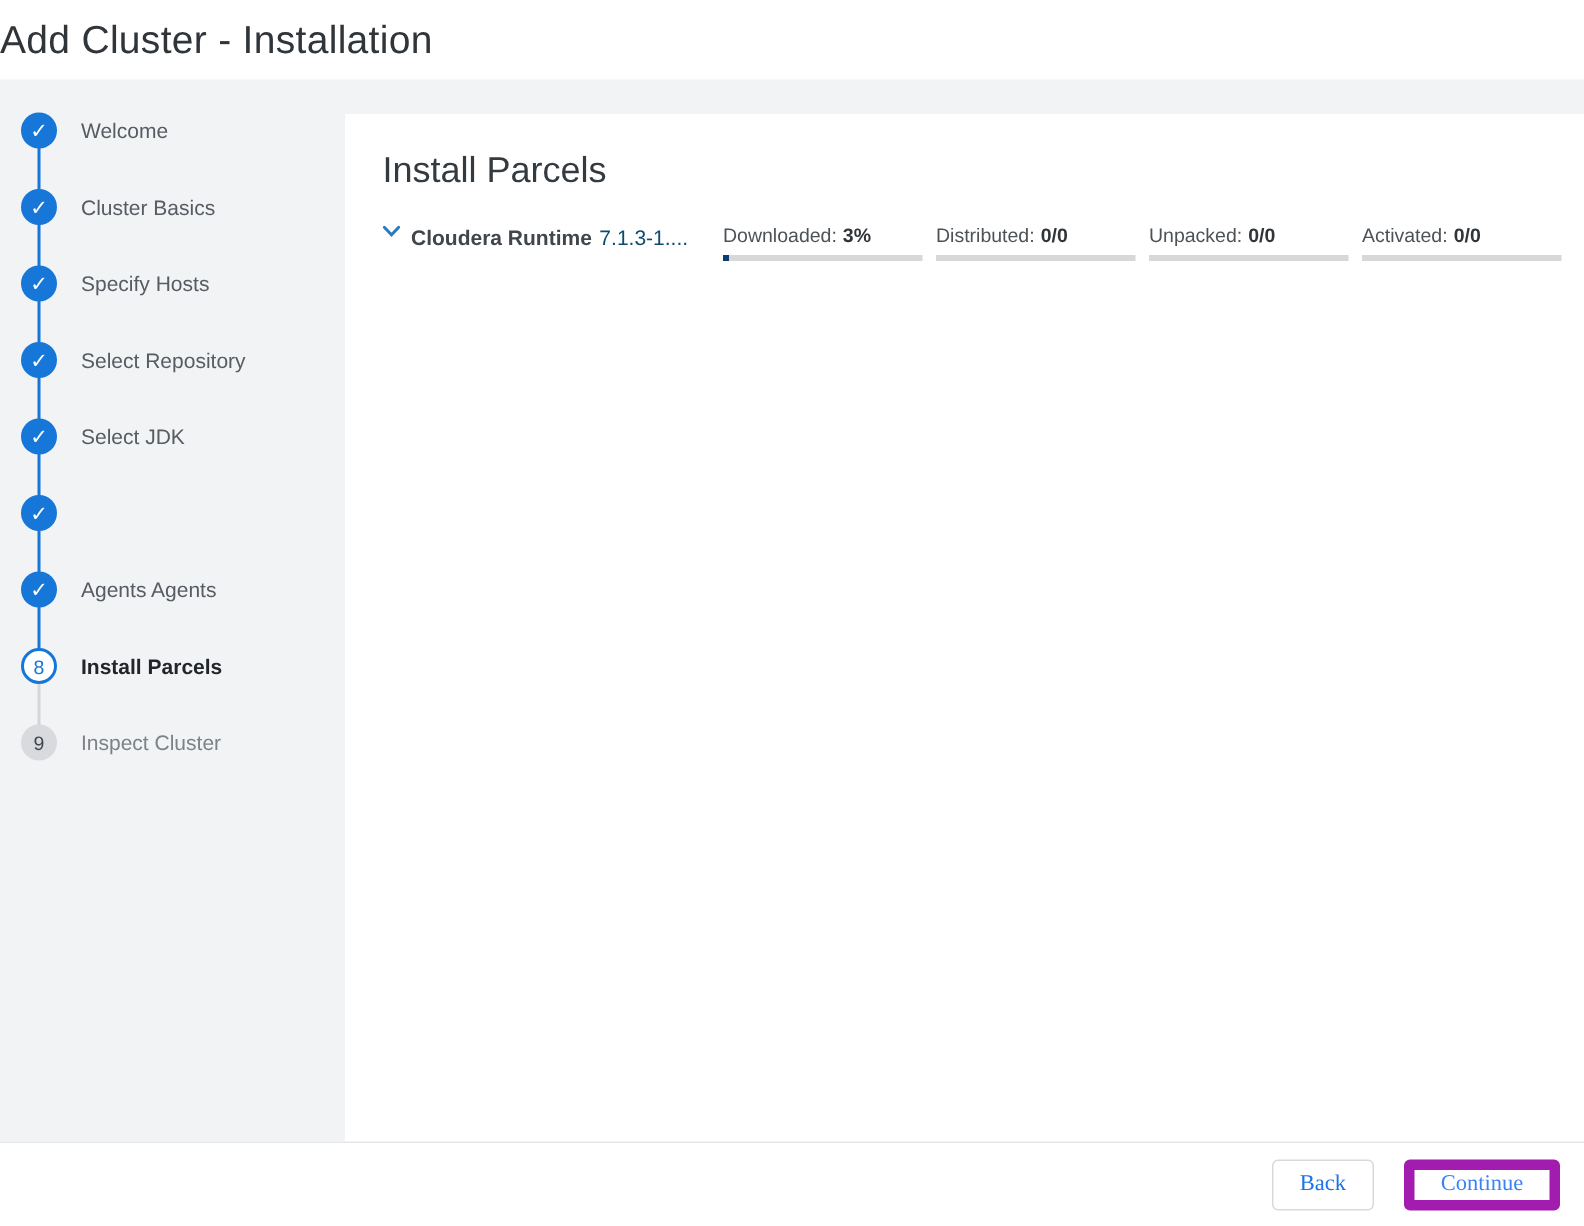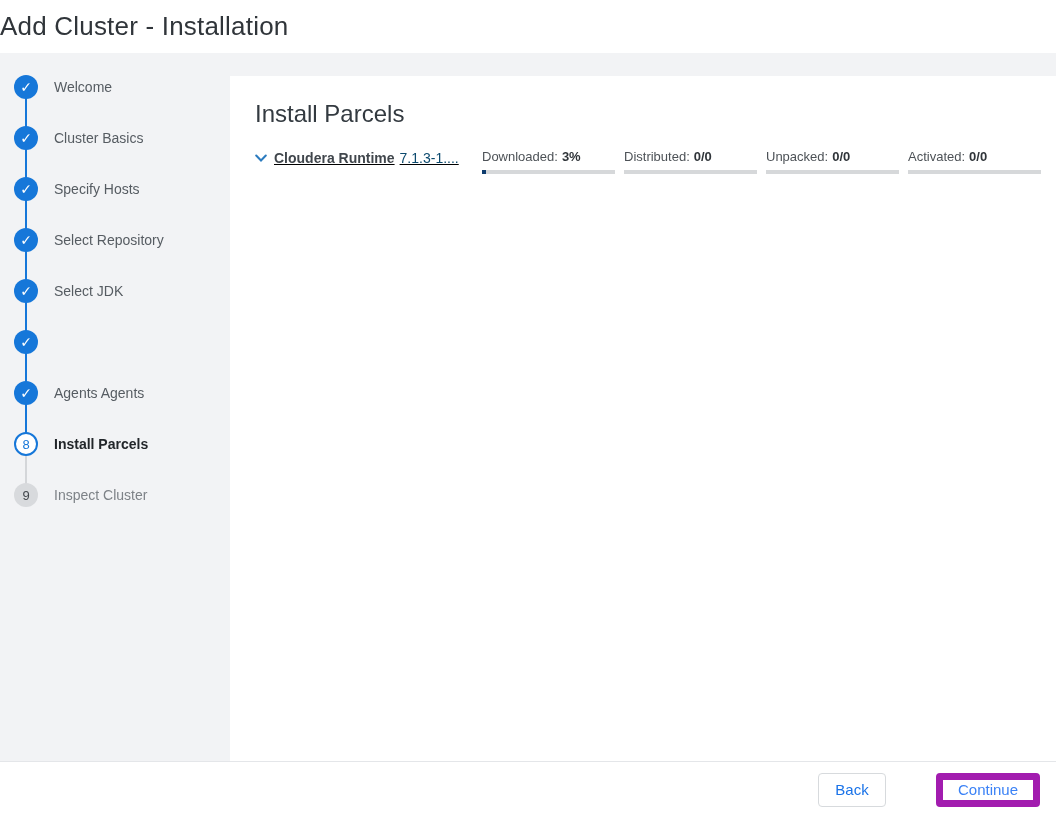--- a/index.html
+++ b/index.html
@@ -50,21 +50,21 @@
   .step.upcoming .step-label { color:#7d8287; }
 
   
   .main-panel {
     flex:1; background:#ffffff; margin-top:23px; padding:24px 16px 0 25px;
   }
   .panel-title { font-size:24px; font-weight:400; color:#333a40; }
   .panel-desc { margin-top:18px; font-size:14px; color:#30353a; }
 
   .parcel-row { margin-top:21px; display:flex; align-items:flex-start; }
-  .parcel-name-cell { width:227px; flex:0 0 227px; display:flex; align-items:center; padding-top:1px;text-decoration:underline; }
+  .parcel-name-cell { width:227px; flex:0 0 227px; display:flex; align-items:flex-start; padding-top:1px; }
   .chevron { margin-right:7px; display:inline-flex; cursor:pointer; }
   .parcel-name { font-size:14px; font-weight:bold; color:#40464c; white-space:nowrap; }
   .parcel-version { font-size:14px; color:#0c4a6e; margin-left:5px; white-space:nowrap; }
 
   .progress-col { width:133px; flex:0 0 133px; margin-right:9px; }
   .progress-col:last-child { margin-right:0; }
   .progress-labels { font-size:13px; color:#4d5257; white-space:nowrap; }
   .progress-value { font-weight:bold; color:#30353a; margin-left:4px; }
   .progress-track {
     margin-top:6px; height:4px; background:#d6d8da; position:relative; overflow:hidden;
@@ -72,21 +72,21 @@
   .progress-fill { position:absolute; left:0; top:0; bottom:0; background:#0e3c6e; }
 
   
   .wizard-footer {
     position:absolute; left:0; right:0; bottom:0; height:56px;
     background:#ffffff; border-top:1px solid #e4e6e9;
     display:flex; align-items:center; justify-content:flex-end; padding-right:16px;
   }
   .btn {
     height:34px; border-radius:4px; background:#ffffff;
-    font-family:Liberation Sans, sans-serif; font-size:15px; cursor:pointer;margin-left:30px;
+    font-family:Liberation Serif, serif; font-size:15px; cursor:pointer;
   }
   .btn-back {
     width:68px; border:1px solid #d7dadd; color:#1a73e8; margin-right:20px;
   }
   .btn-continue {
     width:104px; border:7px solid #a21caf; color:#3b82f6; cursor:default;
   }
 </style>
 </head>
 <body>

